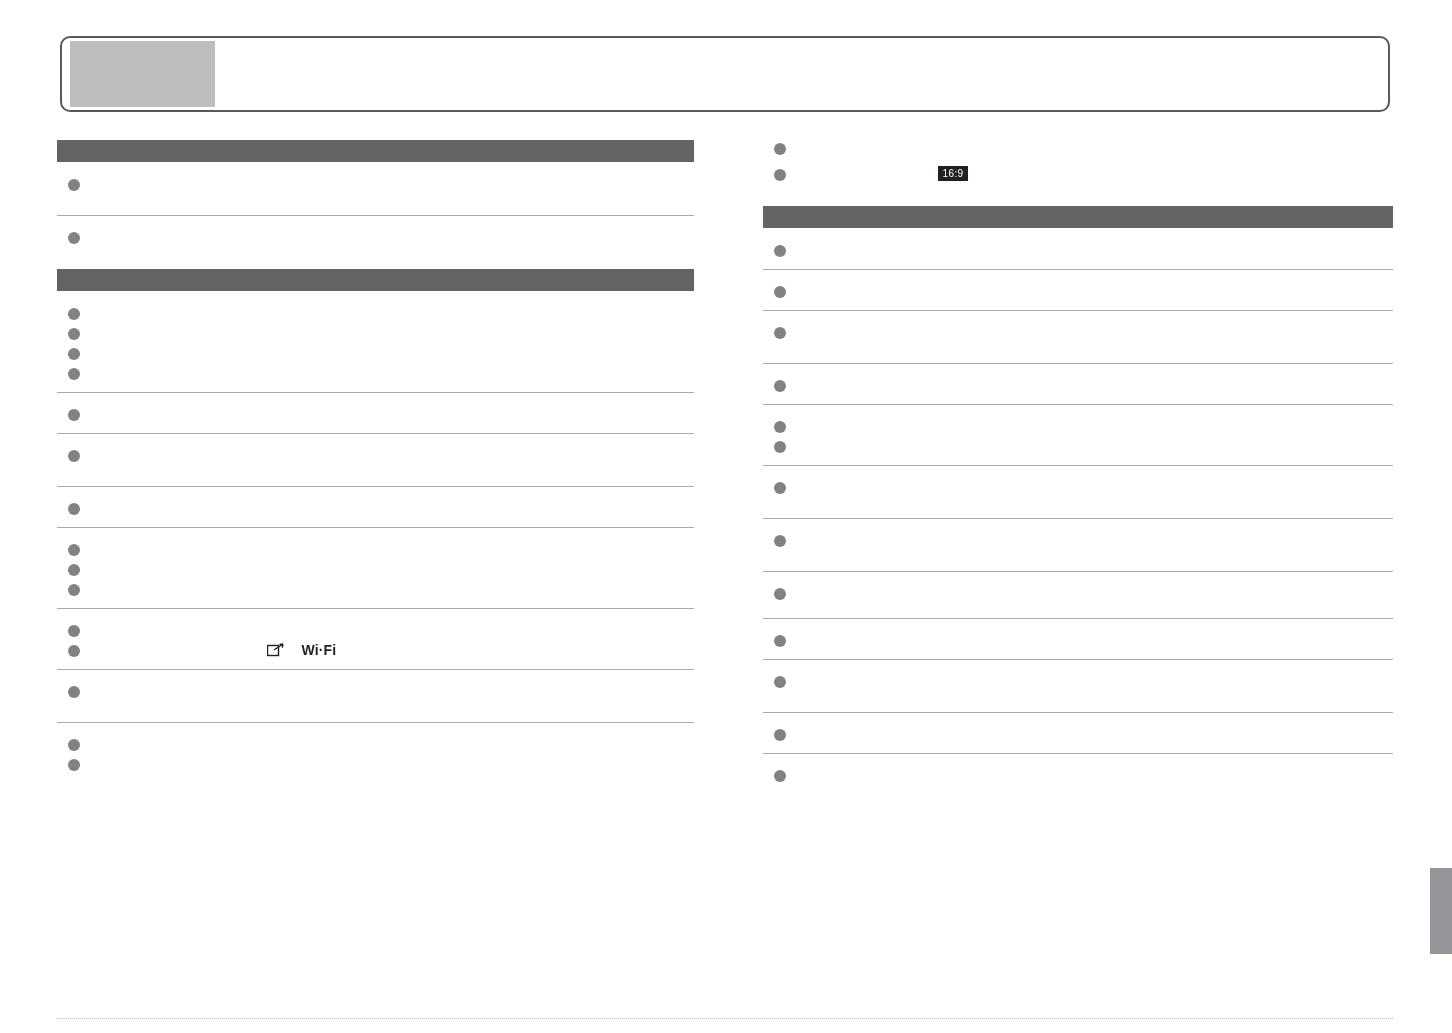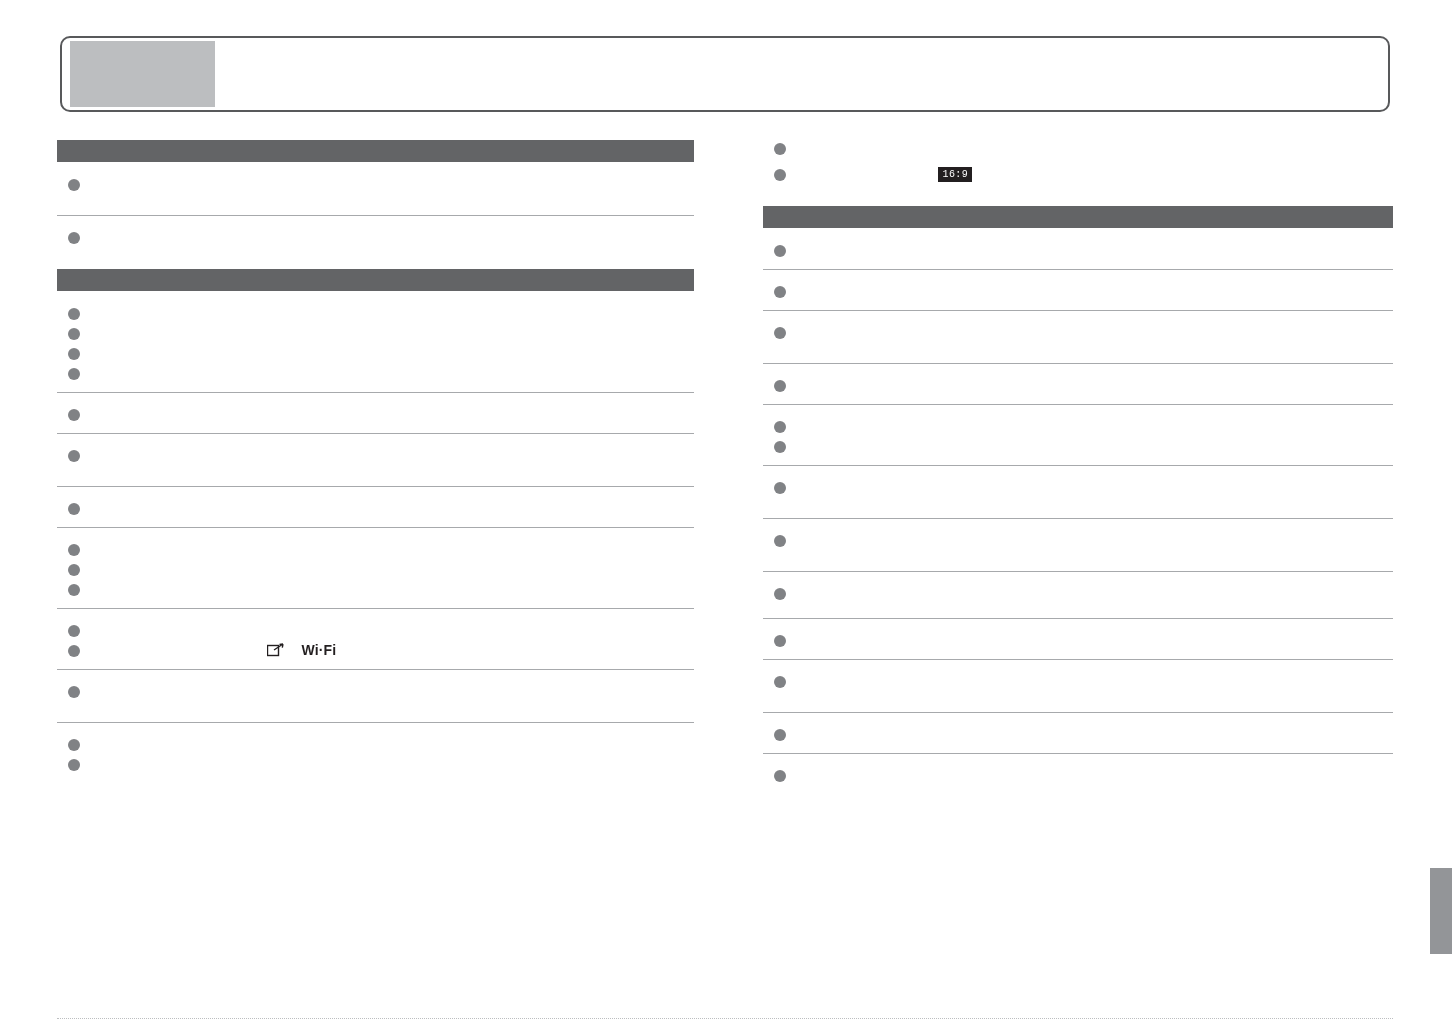--- a/index.html
+++ b/index.html
@@ -103,21 +103,21 @@
   .gap-l { height: 20px; }
 
   
   .badge-169 {
     display: inline-block;
     background: #231f20;
     color: #ffffff;
     font-size: 10px;
     line-height: 13px;
     padding: 1px 4px;
-    font-family: Liberation Mono, monospace;
+    font-family: Liberation Sans, sans-serif;
     vertical-align: 1px;
     letter-spacing: .04em;
   }
   .wifi-word {
     font-weight: bold;
     font-size: 14px;
     letter-spacing: .01em;
   }
   .icon-card {
     display: inline-block;

